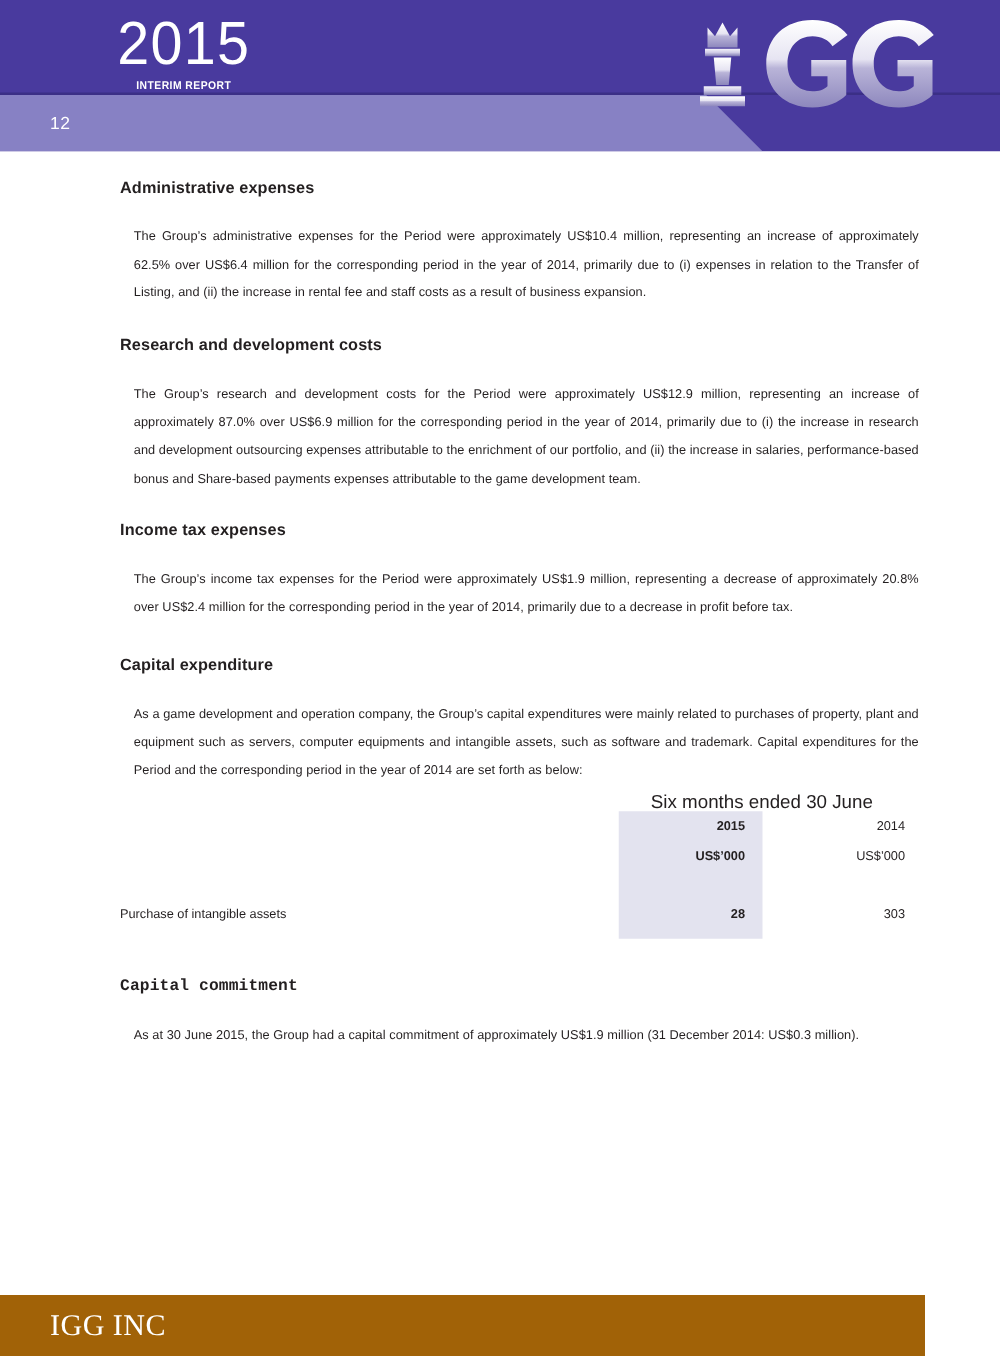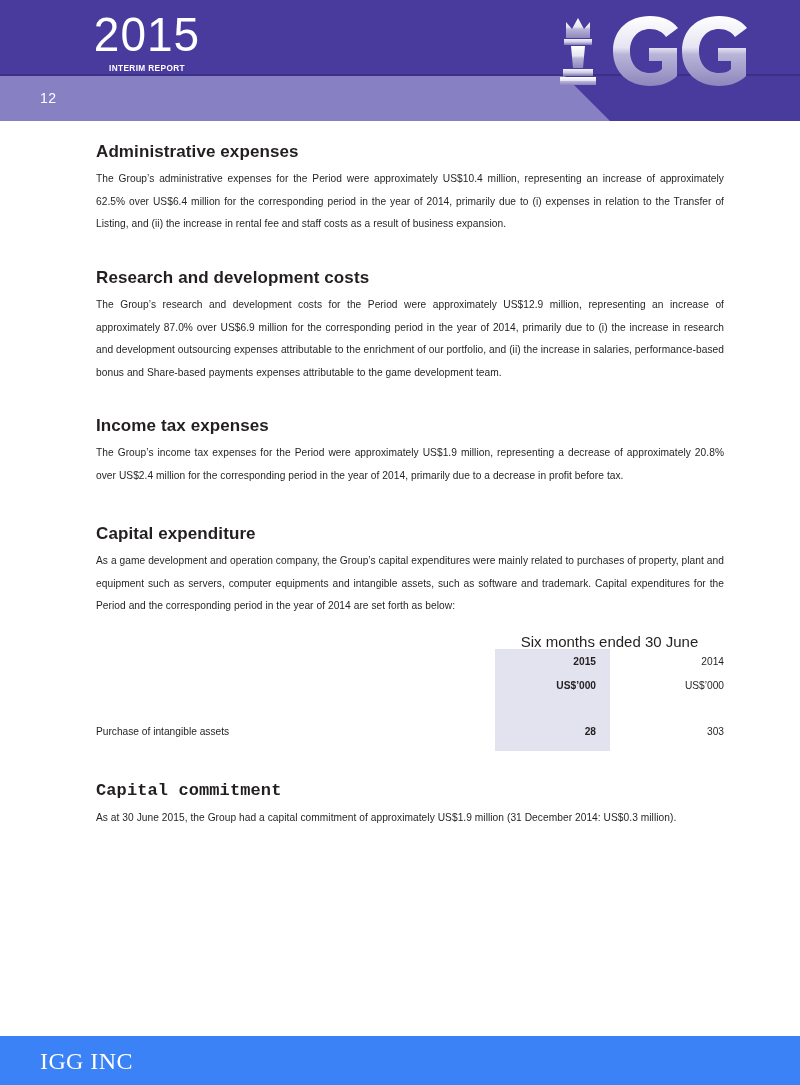--- a/index.html
+++ b/index.html
@@ -102,33 +102,33 @@
   .logo-tagline .dim { color: #c9c5e4; }
 
   
   .content {
     position: absolute;
     left: 96px;
     top: 121px;
     width: 628px;
   }
   .section-heading {
-    font-size: 17px;
+    font-size: 13px;
     font-weight: bold;
     color: #231f20;
     margin: 0;
     padding: 0;
     letter-spacing: 0.1px;
   }
   .body-para {
     font-size: 10.2px;
     line-height: 22.5px;
     color: #231f20;
     text-align: justify;
-    margin: 0;
+    margin: 11px;
     padding: 0;
     letter-spacing: 0.05px;
   }
   .blk-admin-head   { position: absolute; left: 0; top: 21px; }
   .blk-admin-body   { position: absolute; left: 0; top: 47px; width: 628px; }
   .blk-rnd-head     { position: absolute; left: 0; top: 147px; }
   .blk-rnd-body     { position: absolute; left: 0; top: 173px; width: 628px; }
   .blk-tax-head     { position: absolute; left: 0; top: 295px; }
   .blk-tax-body     { position: absolute; left: 0; top: 321px; width: 628px; }
   .blk-capex-head   { position: absolute; left: 0; top: 403px; }
@@ -181,23 +181,23 @@
   .hdr-row .c-2014 { font-weight: normal; }
   .gap-row td { height: 24px; }
   .data-row td { height: 22px; line-height: 22px; }
   .data-row .c-2015 { font-weight: bold; }
 
   
   .page-footer {
     position: absolute;
     left: 0;
     top: 1036px;
-    width: 800px;
+    width: 740px;
     height: 49px;
-    background: #3b82f6;
+    background: #a16207;
   }
   .footer-title {
     position: absolute;
     left: 40px;
     top: 12px;
     font-family: "Liberation Serif", serif;
     font-size: 24px;
     letter-spacing: 0.4px;
     color: #ffffff;
   }

